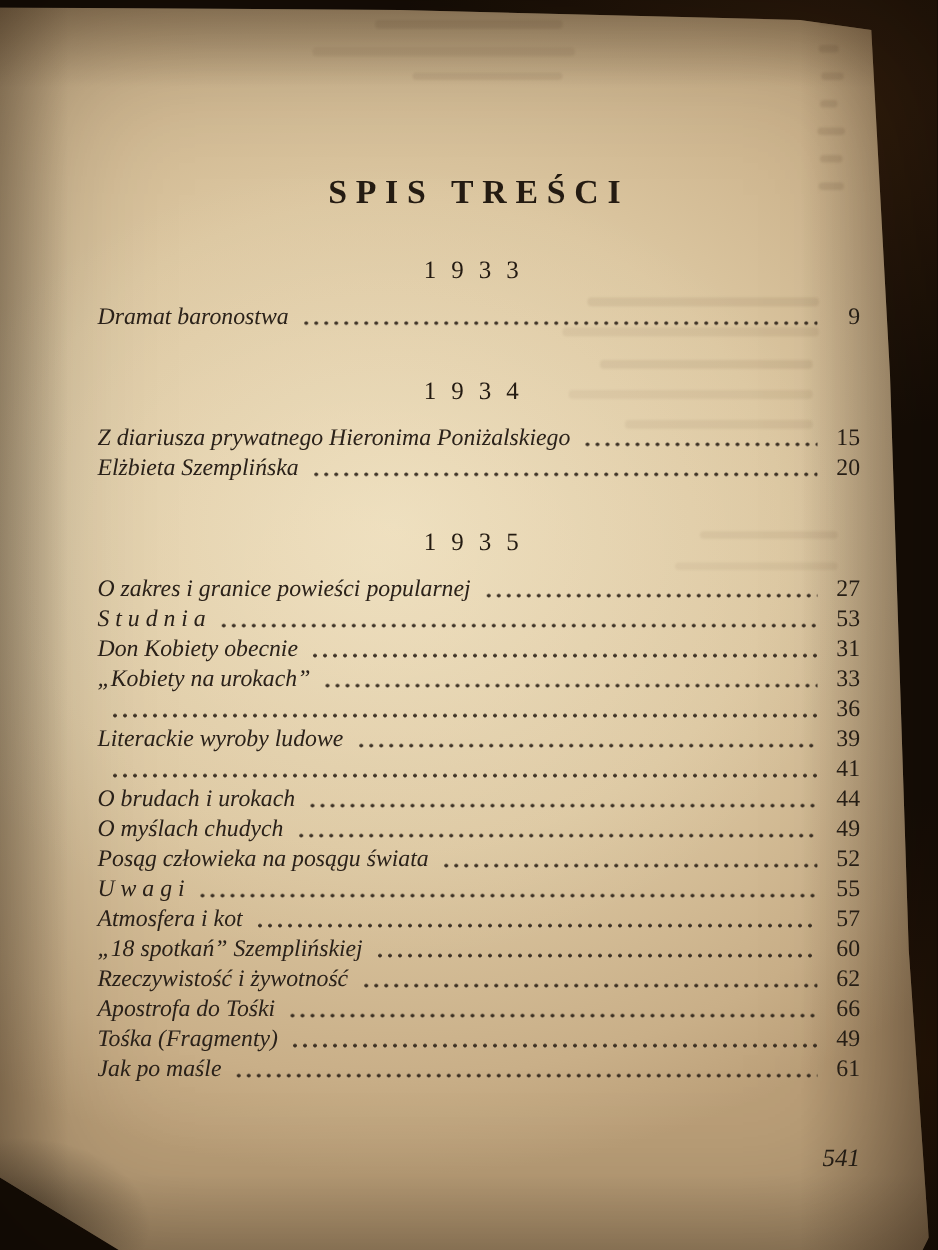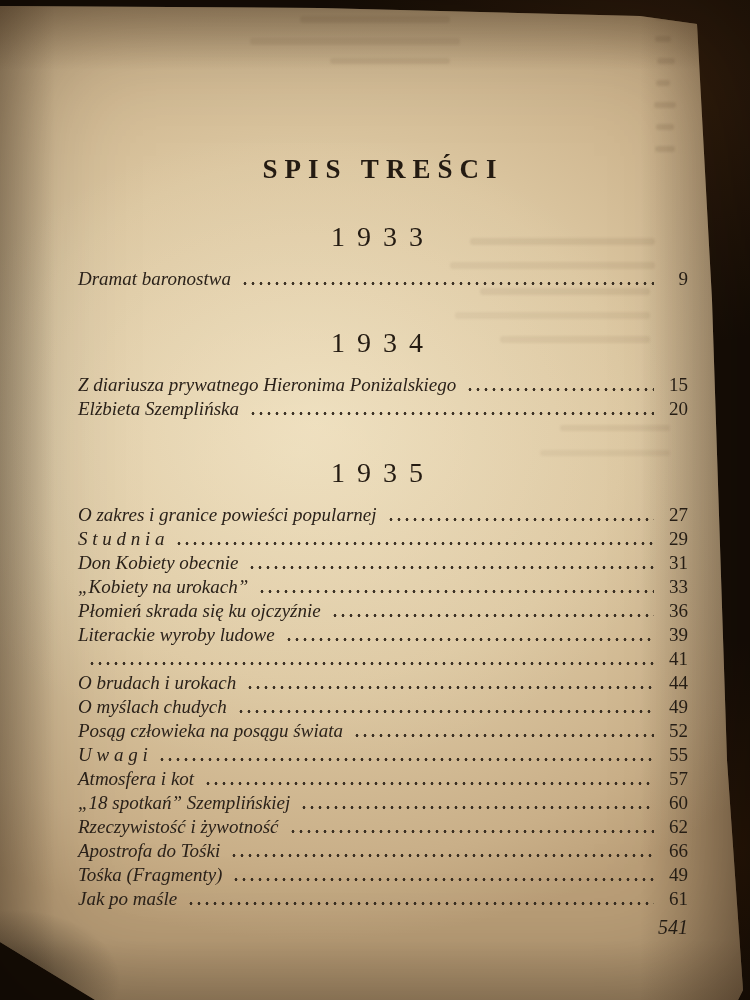--- a/index.html
+++ b/index.html
@@ -35,25 +35,25 @@
     box-shadow:inset 0 0 130px rgba(0,0,0,.35);
   }
   .content{
     position:relative;z-index:4;
     padding:138px 62px 0 78px;
     color:#2f261c;
   }
   .title{
     text-align:center;
     font-size:27px;font-weight:700;letter-spacing:7px;
-    color:#241b12;margin:16px;
+    color:#241b12;margin:0;
   }
   .year{
     text-align:center;
-    font-size:28px;font-weight:400;letter-spacing:12px;
+    font-size:20px;font-weight:400;letter-spacing:12px;
     color:#241b12;
     margin:36px 0 14px 0;
   }
   .entry{
     display:flex;align-items:baseline;
     font-style:italic;font-size:19px;line-height:24px;
     color:#2b221a;
   }
   .etitle{white-space:nowrap;}
   .leader{
@@ -124,34 +124,33 @@
           </div>
           <div class="year">1935</div>
           <div class="entry">
             <span class="etitle">O zakres i granice powieści popularnej</span>
             <span class="leader"></span>
             <span class="epage">27</span>
           </div>
           <div class="entry">
             <span class="etitle">S t u d n i a</span>
             <span class="leader"></span>
-            <span class="epage">29</span>
+            <span class="epage">53</span>
           </div>
           <div class="entry">
             <span class="etitle">Don Kobiety obecnie</span>
             <span class="leader"></span>
             <span class="epage">31</span>
           </div>
           <div class="entry">
             <span class="etitle">„Kobiety na urokach”</span>
             <span class="leader"></span>
             <span class="epage">33</span>
           </div>
           <div class="entry">
-            <span class="etitle">Płomień skrada się ku ojczyźnie</span>
             <span class="leader"></span>
             <span class="epage">36</span>
           </div>
           <div class="entry">
             <span class="etitle">Literackie wyroby ludowe</span>
             <span class="leader"></span>
             <span class="epage">39</span>
           </div>
           <div class="entry">
             <span class="leader"></span>

